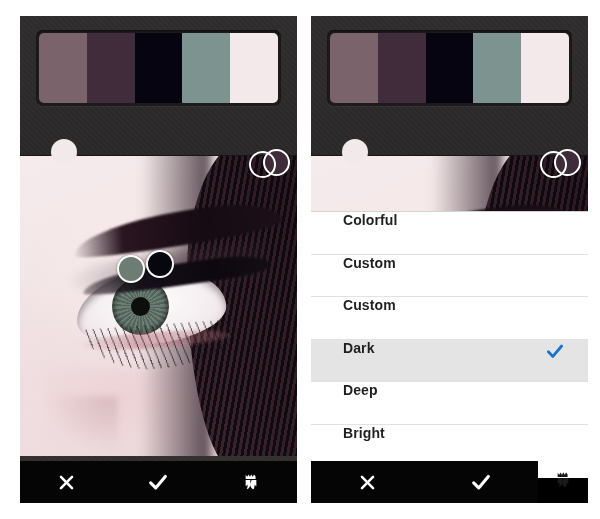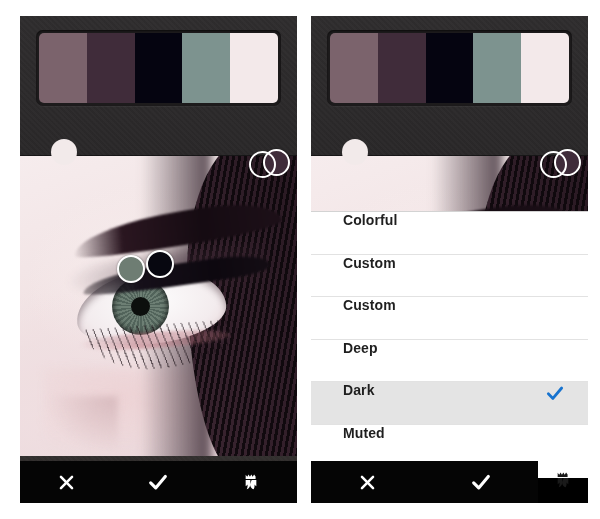--- a/index.html
+++ b/index.html
@@ -448,33 +448,33 @@
     <div class="menu">
       <div class="menu-row">
         <span class="menu-label">Colorful</span>
       </div>
       <div class="menu-row">
         <span class="menu-label">Custom</span>
       </div>
       <div class="menu-row">
         <span class="menu-label">Custom</span>
       </div>
-      <div class="menu-row">
-        <span class="menu-label">Deep</span>
-      </div>
       <div class="menu-row selected">
         <span class="menu-label">Dark</span>
         <span class="menu-check">
           <svg width="20" height="20" viewBox="0 0 24 24" fill="none" stroke="#1773cf" stroke-width="3.3" stroke-linecap="round" stroke-linejoin="round">
             <polyline points="4,13 9.5,18.5 20,6"></polyline>
           </svg>
         </span>
       </div>
       <div class="menu-row">
-        <span class="menu-label">Muted</span>
+        <span class="menu-label">Deep</span>
+      </div>
+      <div class="menu-row">
+        <span class="menu-label">Bright</span>
       </div>
     </div>
 
     <div class="toolbar toolbar-clipped">
       <div class="tb-btn" title="Cancel">
         <span>
           <svg width="19" height="19" viewBox="0 0 24 24" fill="none" stroke="currentColor" stroke-width="3.2" stroke-linecap="round">
             <line x1="5" y1="5" x2="19" y2="19"></line>
             <line x1="19" y1="5" x2="5" y2="19"></line>
           </svg>

